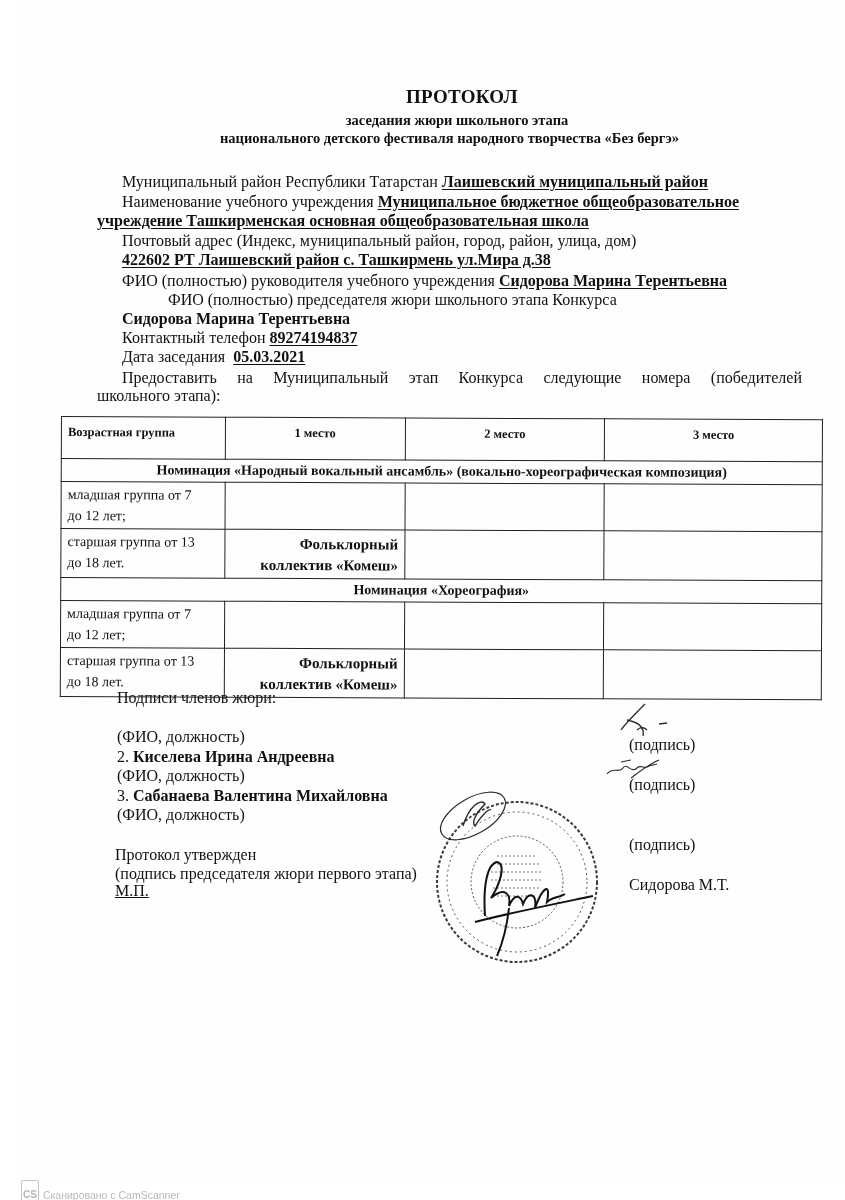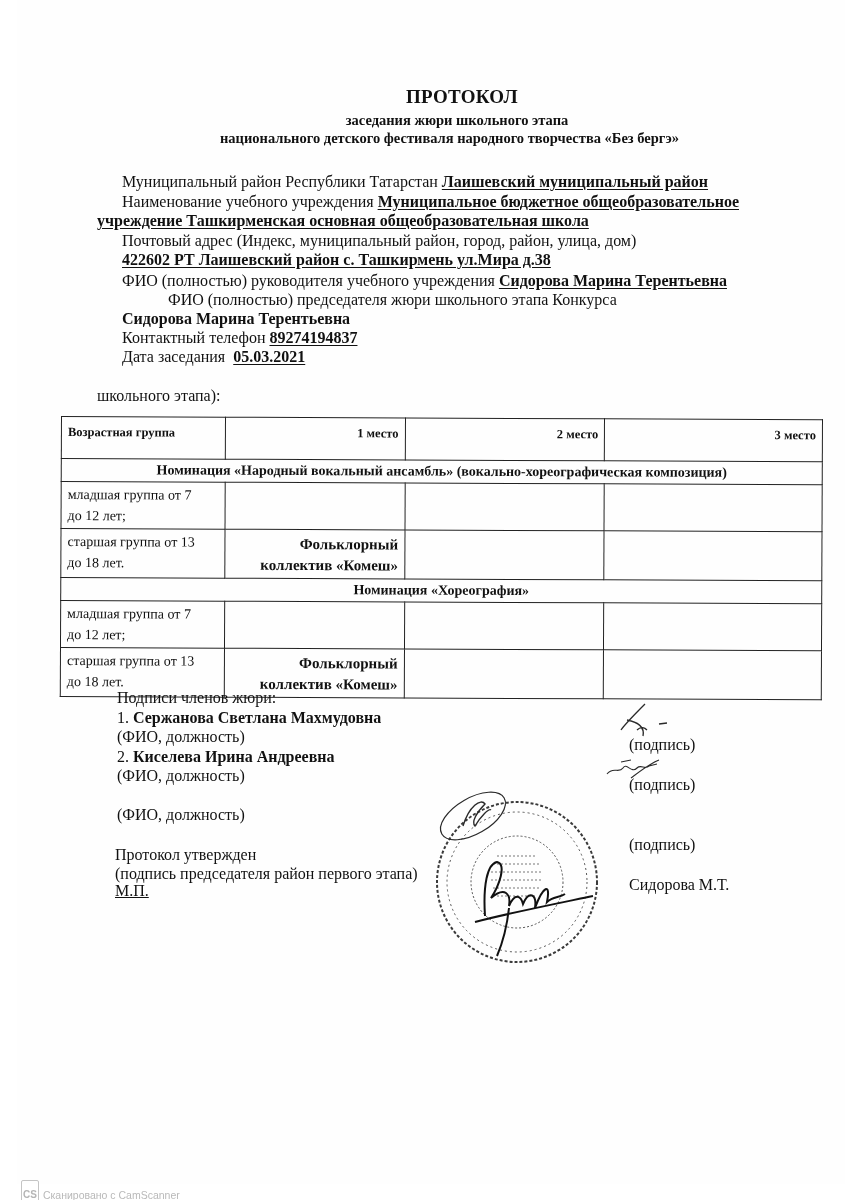--- a/index.html
+++ b/index.html
@@ -78,21 +78,21 @@
       transform-origin: left top;
     }
     table.results td {
       border: 1.3px solid #222;
       vertical-align: top;
       padding: 2px 6px;
       line-height: 21px;
     }
     table.results td.hdr {
       height: 34px;
-      text-align: right;
+      text-align: center;
       font-weight: bold;
       font-size: 12.5px;
       padding-top: 5px;
     }
     table.results td.hdr.first {
       text-align: left;
     }
     table.results td.nom {
       text-align: center;
       font-weight: bold;
@@ -190,20 +190,21 @@
   <div class="line" style="left:105px; top:328px;">
     <span>Контактный телефон</span>
     <span class="u">89274194837</span>
   </div>
 
   <div class="line" style="left:105px; top:347px;">
     <span>Дата заседания</span>
     <span class="u" style="margin-left:4px;">05.03.2021</span>
   </div>
 
+  <div class="justify" style="top:368px; left:105px; width:680px;">Предоставить на Муниципальный этап Конкурса следующие номера (победителей</div>
   <div class="line" style="left:80px; top:386px;">школьного этапа):</div>
 
   <table class="results">
     <colgroup>
       <col style="width:164px">
       <col style="width:180px">
       <col style="width:200px">
       <col style="width:218px">
     </colgroup>
     <tbody>
@@ -261,41 +262,41 @@
         <div>коллектив «Комеш»</div>
       </td>
       <td></td>
       <td></td>
     </tr>
   </tbody>
     </table>
 
   <div class="sig" style="left:100px; top:688px;font-family:Liberation Serif, serif;">Подписи членов жюри:</div>
 
-  <div class="sig" style="left:100px; top:708px;">
-    <span>1.</span>
-    <span class="b">Сержанова Светлана Махмудовна</span>
-  </div>
   <div class="sig" style="left:100px; top:727px;">(ФИО, должность)</div>
 
   <div class="sig" style="left:100px; top:747px;">
     <span>2.</span>
     <span class="b">Киселева Ирина Андреевна</span>
   </div>
   <div class="sig" style="left:100px; top:766px;">(ФИО, должность)</div>
 
+  <div class="sig" style="left:100px; top:786px;">
+    <span>3.</span>
+    <span class="b">Сабанаева Валентина Михайловна</span>
+  </div>
   <div class="sig" style="left:100px; top:805px;">(ФИО, должность)</div>
 
   <div class="sig-right" style="left:612px; top:736px;">(подпись)</div>
   <div class="sig-right" style="left:612px; top:776px;">(подпись)</div>
   <div class="sig-right" style="left:612px; top:836px;">(подпись)</div>
   <div class="sig-right" style="left:612px; top:876px;">Сидорова М.Т.</div>
 
   <div class="sig" style="left:98px; top:845px;">Протокол утвержден</div>
-  <div class="sig" style="left:98px; top:864px;">(подпись председателя район первого этапа)</div>
+  <div class="sig" style="left:98px; top:864px;">(подпись председателя жюри первого этапа)</div>
   <div class="sig" style="left:98px; top:881px;text-decoration:underline;">М.П.</div>
 
   <svg style="position:absolute; left:598px; top:700px;" width="60" height="45">
     <path d="M30 4 C20 14 10 24 6 30 M12 20 C22 22 30 26 28 36 M22 30 C26 26 30 28 32 30 M44 24 L52 23" stroke="#2a2a2a" stroke-width="1.3" fill="none"></path>
   </svg>
 
   <svg style="position:absolute; left:584px; top:752px;" width="70" height="35">
     <path d="M6 22 C12 14 18 22 22 16 C26 10 30 22 36 16 C40 12 44 18 48 14 L56 12 M30 26 C38 20 48 12 58 8 M20 10 L30 8" stroke="#2a2a2a" stroke-width="1.1" fill="none"></path>
   </svg>
 

